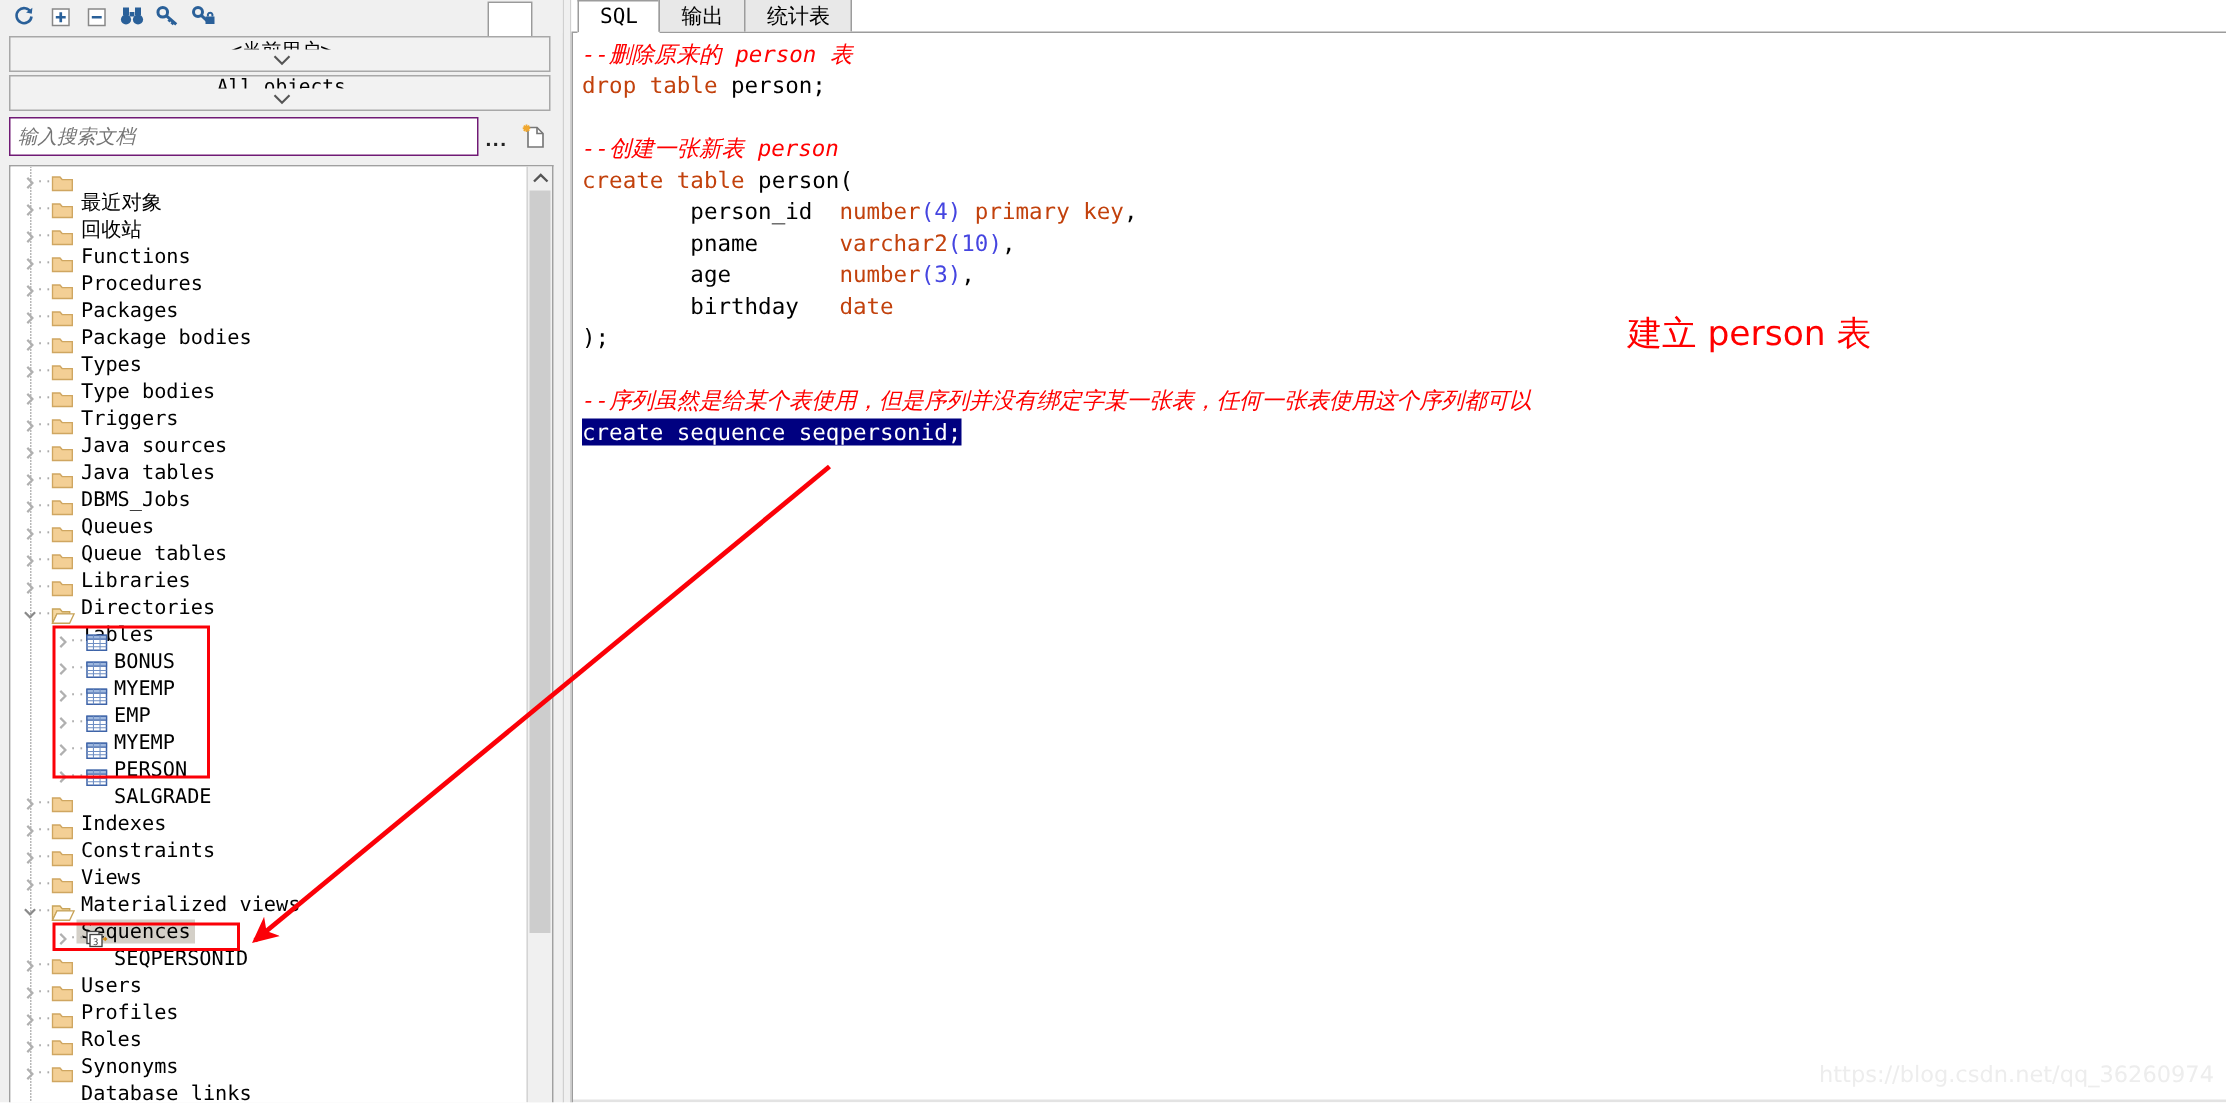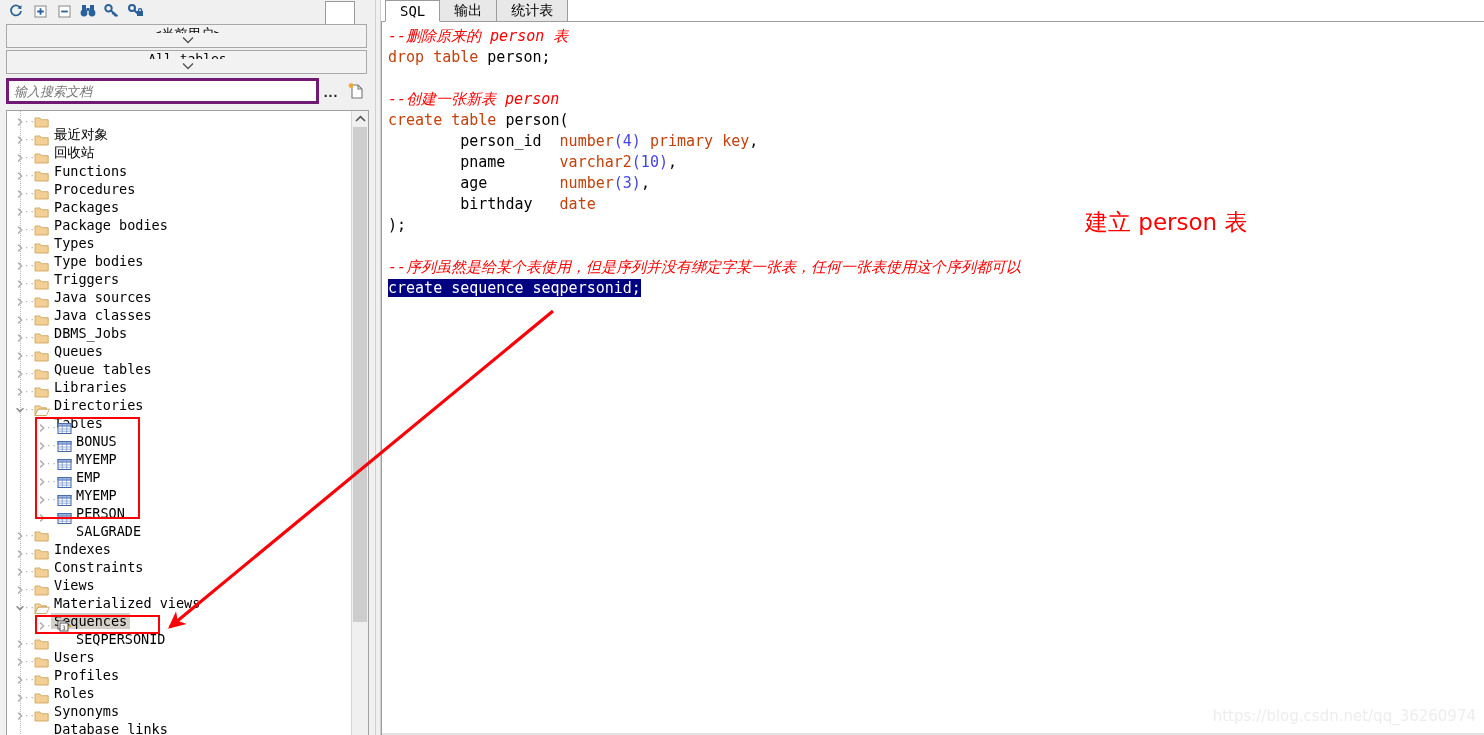--- a/index.html
+++ b/index.html
@@ -72,21 +72,21 @@
   
   #search-row {
     margin: 4px 6px 0 6px;
     height: 26px;
     display: flex; align-items: center;
   }
   #search-input {
     flex: 1;
     height: 26px;
     background: #ffffff;
-    border: 3px solid #701a75;
+    border: 1px solid #701a75;
     font-family: "DejaVu Sans", sans-serif;
     font-size: 13px;
     font-style: italic;
     color: #7f1d1d;
     padding: 0 5px;
     outline: none;
   }
   #search-ellipsis {
     width: 24px; height: 26px;
     display: flex; align-items: flex-end; justify-content: center;
@@ -337,21 +337,21 @@
     <div class="combo">
       <span class="combo-text">&lt;当前用户&gt;</span>
       <span class="chev">
         <svg width="12" height="8" viewBox="0 0 12 8">
             <path d="M1 1.5 L6 6.5 L11 1.5" fill="none" stroke="#555" stroke-width="1.4"></path>
           </svg>
       </span>
     </div>
 
     <div class="combo">
-      <span class="combo-text">All tables</span>
+      <span class="combo-text">All objects</span>
       <span class="chev">
         <svg width="12" height="8" viewBox="0 0 12 8">
             <path d="M1 1.5 L6 6.5 L11 1.5" fill="none" stroke="#555" stroke-width="1.4"></path>
           </svg>
       </span>
     </div>
 
     <div id="search-row">
       <input id="search-input" type="text" placeholder="输入搜索文档" style="">
       <div id="search-ellipsis">...</div>
@@ -513,21 +513,21 @@
               <svg width="10" height="10" viewBox="0 0 10 10">
                 <path d="M3.2 1.6 L6.6 5 L3.2 8.4" fill="none" stroke="#b0b0b0" stroke-width="1.5"></path>
               </svg>
             </span>
             <span class="dots">··</span>
             <span class="ic">
               <svg width="16" height="14" viewBox="0 0 16 14">
                 <path d="M1 12 V3 H6 L7.4 4.7 H14.2 V12 Z" fill="#f3cf95" stroke="#cfa661" stroke-width="0.9"></path>
               </svg>
             </span>
-            <span class="lbl">Java classes</span>
+            <span class="lbl">Java tables</span>
           </div>
           <div class="node lvl1">
             <span class="twisty">
               <svg width="10" height="10" viewBox="0 0 10 10">
                 <path d="M3.2 1.6 L6.6 5 L3.2 8.4" fill="none" stroke="#b0b0b0" stroke-width="1.5"></path>
               </svg>
             </span>
             <span class="dots">··</span>
             <span class="ic">
               <svg width="16" height="14" viewBox="0 0 16 14">

